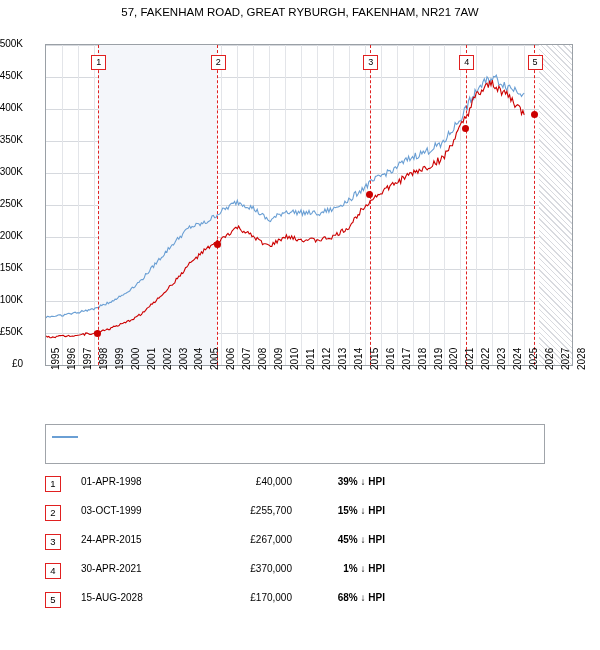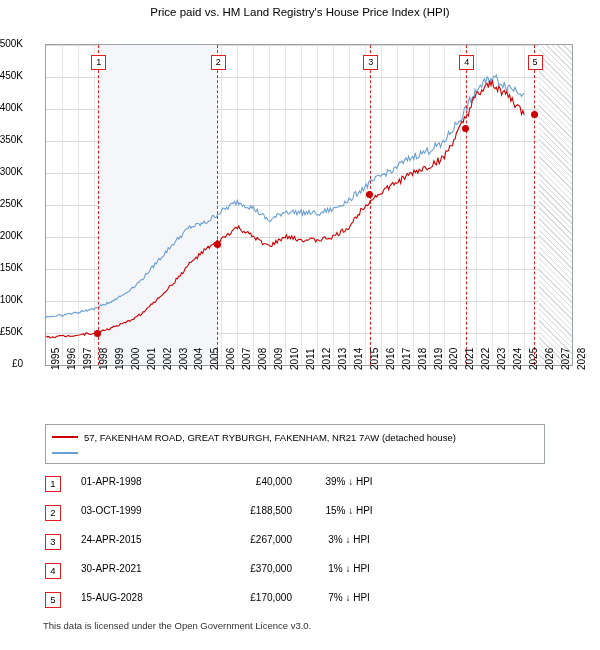--- a/index.html
+++ b/index.html
@@ -78,35 +78,35 @@
   
   .sales{position:absolute;left:45px;top:472px;width:520px;}
   .salerow{position:relative;height:29px;}
   .sbox{
     position:absolute;left:0;top:4px;width:14px;height:14px;
     border:1px solid #e02020;background:#fff;
     font-size:9.5px;line-height:14px;text-align:center;color:#000;
   }
   .sdate{position:absolute;left:36px;top:4px;font-size:10px;color:#000;}
   .sprice{position:absolute;left:175px;top:4px;width:72px;text-align:right;font-size:10px;color:#000;}
-  .shpi{position:absolute;left:268px;top:4px;width:72px;text-align:center;font-size:10px;color:#000;}
+  .shpi{position:absolute;left:268px;top:4px;width:72px;text-align:right;font-size:10px;color:#000;font-weight:bold;}
 
   
   .footer{
     position:absolute;left:43px;top:620px;width:540px;
     font-size:9.5px;line-height:12px;color:#333;
   }
 </style>
 </head>
 <body>
 
 <div class="wrap">
 
   <div class="title">
-    <div>Price paid vs. HM Land Registry's House Price Index (HPI)</div>
+    <div>57, FAKENHAM ROAD, GREAT RYBURGH, FAKENHAM, NR21 7AW</div>
   </div>
 
   <div id="ylabels">
       <div class="ylab" style="top: 358px;">£0</div>
       <div class="ylab" style="top: 326px;">£50K</div>
       <div class="ylab" style="top: 294px;">£100K</div>
       <div class="ylab" style="top: 262px;">£150K</div>
       <div class="ylab" style="top: 230px;">£200K</div>
       <div class="ylab" style="top: 198px;">£250K</div>
       <div class="ylab" style="top: 166px;">£300K</div>
@@ -223,58 +223,53 @@
       <div class="xlab" style="left: 496.303px; top: 370px;">2023</div>
       <div class="xlab" style="left: 512.242px; top: 370px;">2024</div>
       <div class="xlab" style="left: 528.182px; top: 370px;">2025</div>
       <div class="xlab" style="left: 544.121px; top: 370px;">2026</div>
       <div class="xlab" style="left: 560.061px; top: 370px;">2027</div>
       <div class="xlab" style="left: 576px; top: 370px;">2028</div>
     </div>
 
   <div class="legend">
     <div class="legrow">
-      <span class="swatch"></span>
-      <span class="legtext">57, FAKENHAM ROAD, GREAT RYBURGH, FAKENHAM, NR21 7AW (detached house)</span>
-    </div>
-    <div class="legrow">
       <span class="swatch blue"></span>
     </div>
   </div>
 
   <div class="sales" id="salestable">
       <div class="salerow">
         <span class="sbox">1</span>
         <span class="sdate">01-APR-1998</span>
         <span class="sprice">£40,000</span>
         <span class="shpi">39% ↓ HPI</span>
       </div>
       <div class="salerow">
         <span class="sbox">2</span>
         <span class="sdate">03-OCT-1999</span>
-        <span class="sprice">£188,500</span>
+        <span class="sprice">£255,700</span>
         <span class="shpi">15% ↓ HPI</span>
       </div>
       <div class="salerow">
         <span class="sbox">3</span>
         <span class="sdate">24-APR-2015</span>
         <span class="sprice">£267,000</span>
-        <span class="shpi">3% ↓ HPI</span>
+        <span class="shpi">45% ↓ HPI</span>
       </div>
       <div class="salerow">
         <span class="sbox">4</span>
         <span class="sdate">30-APR-2021</span>
         <span class="sprice">£370,000</span>
         <span class="shpi">1% ↓ HPI</span>
       </div>
       <div class="salerow">
         <span class="sbox">5</span>
         <span class="sdate">15-AUG-2028</span>
         <span class="sprice">£170,000</span>
-        <span class="shpi">7% ↓ HPI</span>
+        <span class="shpi">68% ↓ HPI</span>
       </div>
     </div>
 
   <div class="footer">
-    <div>This data is licensed under the Open Government Licence v3.0.</div>
   </div>
 
 </div>
 
 </body></html>

